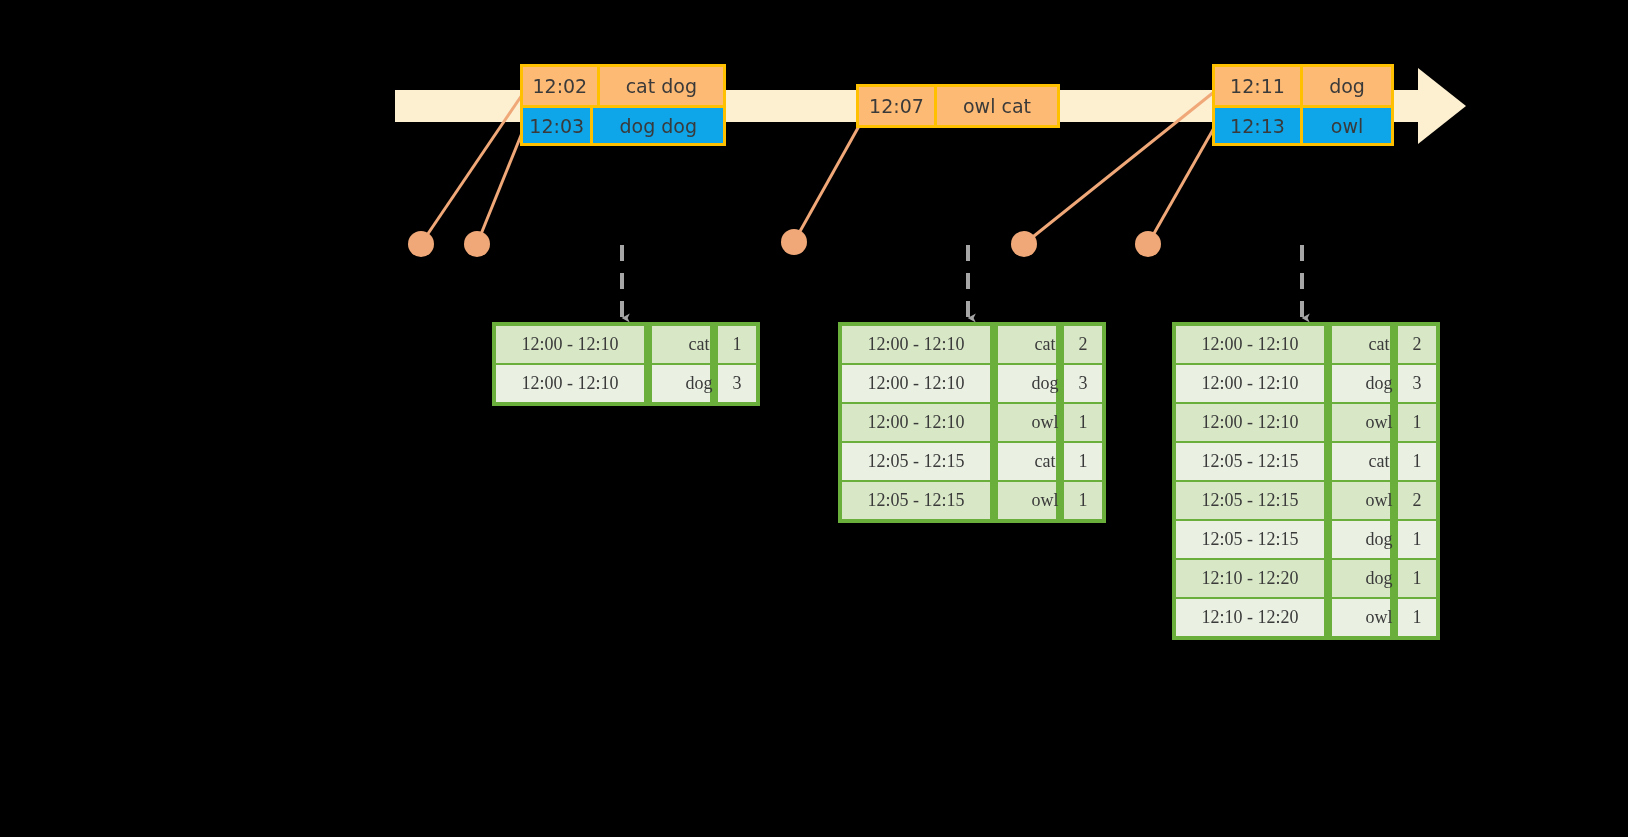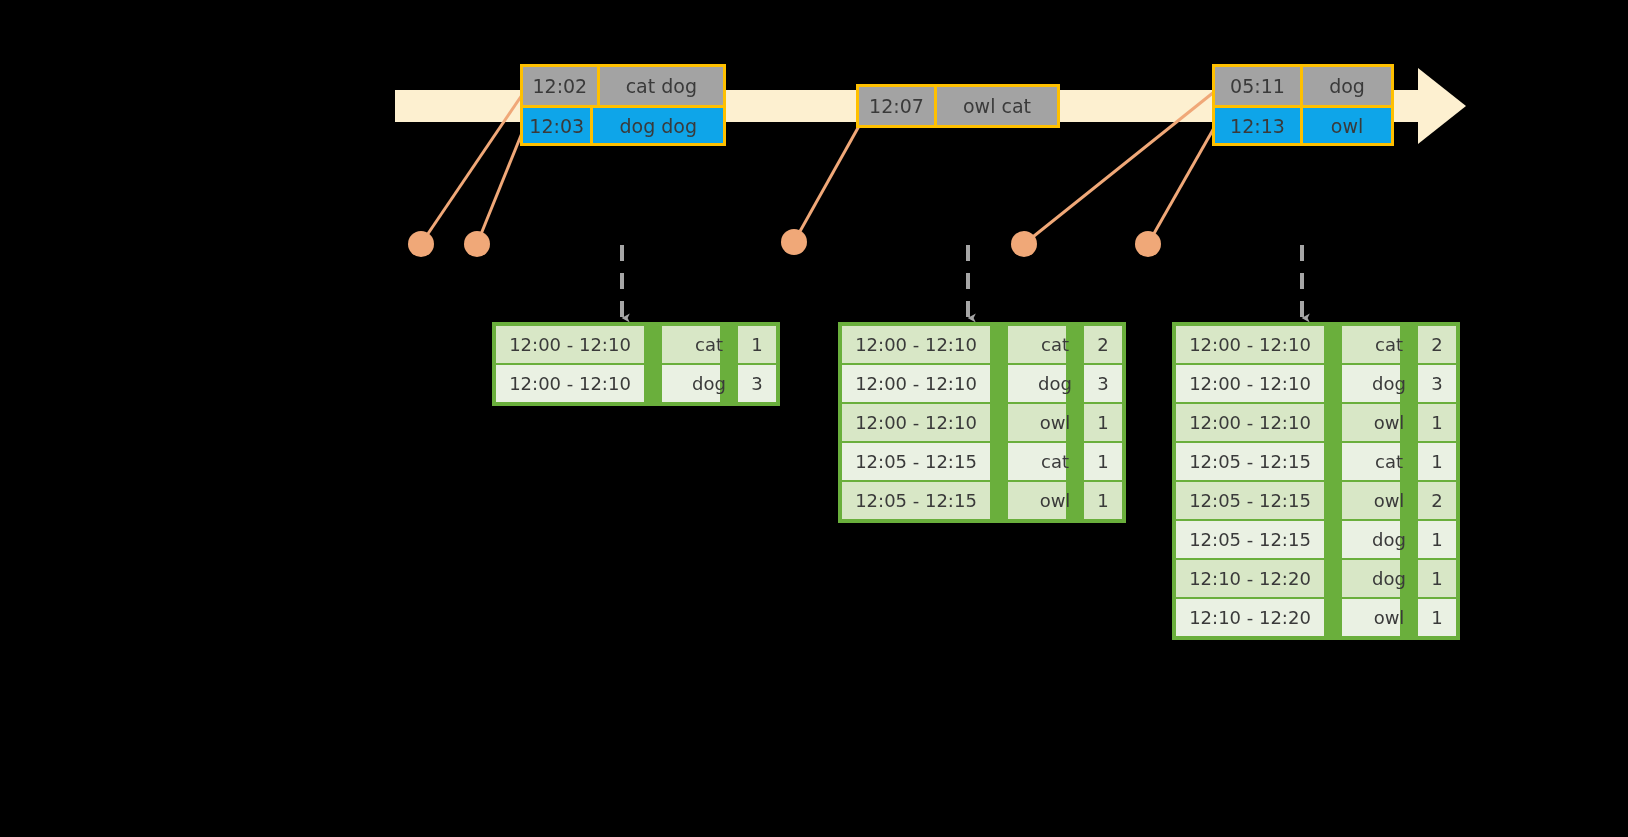--- a/index.html
+++ b/index.html
@@ -50,21 +50,21 @@
     border: 3px solid #ffc000;
     background: #fdf0d0;
     display: flex;
     flex-direction: column;
   }
   .event-row {
     display: flex;
     height: 38px;
   }
   .event-row + .event-row { border-top: 3px solid #ffc000; }
-  .event-row.shade .ev-time, .event-row.shade .ev-words { background: #a3a3a3; }
+  .event-row.shade .ev-time, .event-row.shade .ev-words { background: #fdba74; }
   .event-row.plain .ev-time, .event-row.plain .ev-words { background: #0ea5e9; }
   .ev-time {
     width: 88px;
     display: flex; align-items: center; justify-content: center;
     font-size: 19px; color: #3a3a3a;
     border-right: 3px solid #ffc000;
   }
   .ev-words {
     flex: 1;
     display: flex; align-items: center; justify-content: center;
@@ -82,21 +82,22 @@
     position: absolute;
     border: 4px solid #6aaf3c;
     background: #6aaf3c;
     display: flex;
     flex-direction: column;
     gap: 2px;
   }
   .res-row {
     display: flex;
     height: 37px;
-    gap: 18px;
+    gap: 8px;
+    font-family: Liberation Serif, serif;
   }
   .res-row.shade .cell { background: #d8e7c6; }
   .res-row.plain .cell { background: #eaf1e3; }
   .cell {
     display: flex; align-items: center; justify-content: center;
     font-size: 18px; color: #3a3a3a;
     white-space: nowrap;
   }
   .c-window { width: 148px; }
   .c-word   { width: 58px; padding-left: 36px; }
@@ -152,21 +153,21 @@
 
   <div class="event-box" id="event-box-1">
     <div class="event-row shade">
       <div class="ev-time">12:07</div>
       <div class="ev-words">owl cat</div>
     </div>
   </div>
 
   <div class="event-box" id="event-box-2">
     <div class="event-row shade">
-      <div class="ev-time">05:11</div>
+      <div class="ev-time">12:11</div>
       <div class="ev-words">dog</div>
     </div>
     <div class="event-row plain">
       <div class="ev-time">12:13</div>
       <div class="ev-words">owl</div>
     </div>
   </div>
 
   <div class="result-table" id="result-table-0">
       <div class="res-row shade">

